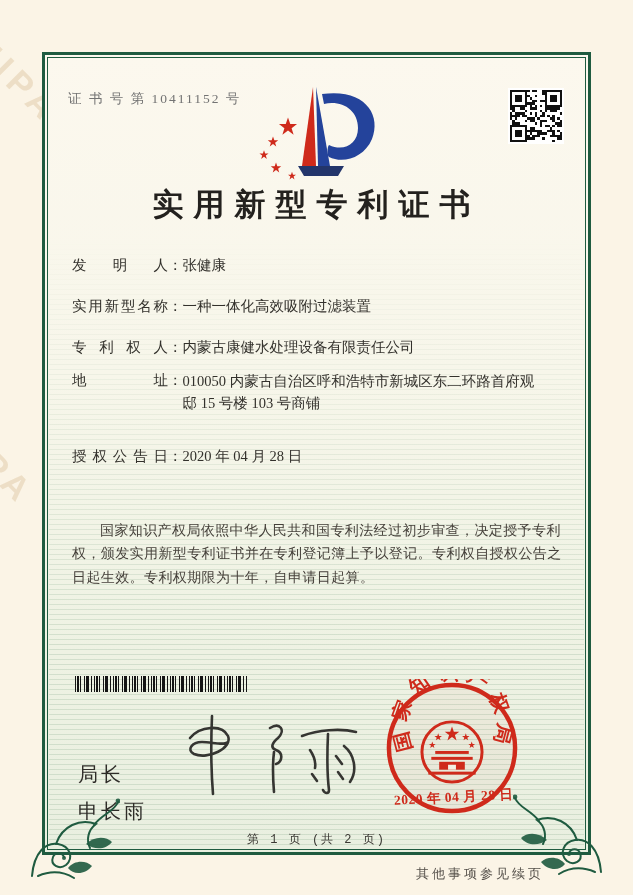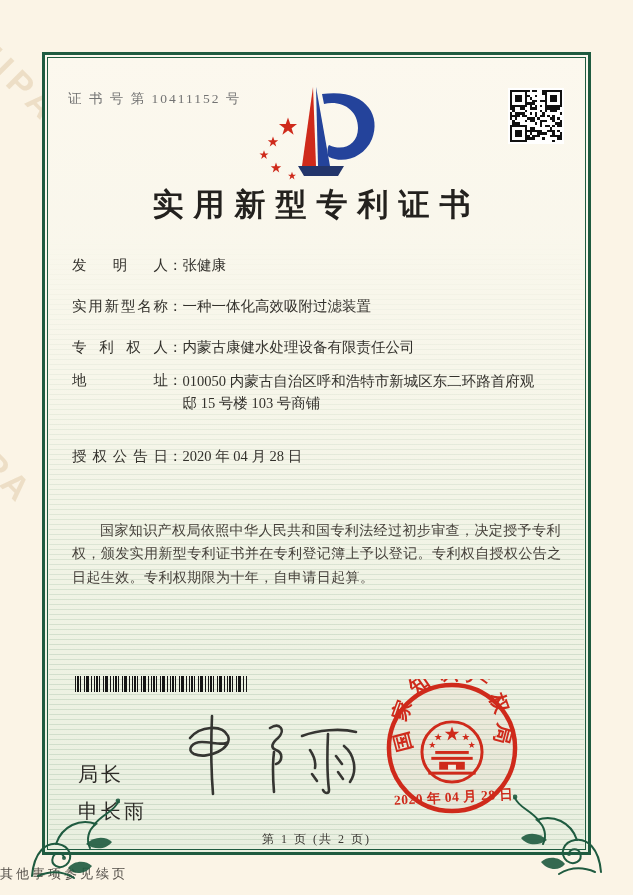--- a/index.html
+++ b/index.html
@@ -89,24 +89,24 @@
   .director div{margin-bottom:10px;}
   .signature{position:absolute;left:178px;top:712px;width:190px;height:85px;}
   .seal{position:absolute;left:383px;top:679px;width:138px;height:138px;}
   .seal-date{
     position:absolute;left:394px;top:788px;width:140px;
     color:var(--accent-red,#cf2a1b);font-size:13.5px;letter-spacing:.5px;
     transform:rotate(-3deg);font-weight:bold;
   }
   .page-footer{
     position:absolute;left:42px;top:831px;width:549px;text-align:center;
-    font-size:12px;letter-spacing:2px;color:#3a3833;
+    font-size:12px;letter-spacing:2px;color:#3a3833;font-family:Liberation Mono, monospace;
   }
   .cont-note{
-    position:absolute;left:0;top:865px;width:544px;text-align:left;
+    position:absolute;left:0;top:865px;width:544px;text-align:right;
     font-size:13px;letter-spacing:3px;color:#55504a;
   }
   .flourish{position:absolute;width:96px;height:94px;z-index:4;}
   .flourish.bl{left:24px;top:788px;}
   .flourish.br{left:513px;top:784px;transform:scaleX(-1);}
 </style>
 </head>
 <body style="--frame-green: #1f5b40; --accent-red: #cf2a1b; --accent-blue: #24439b; --paper: #fbf4e6; --ink: #3c3a35;">
 
 <div class="page">

